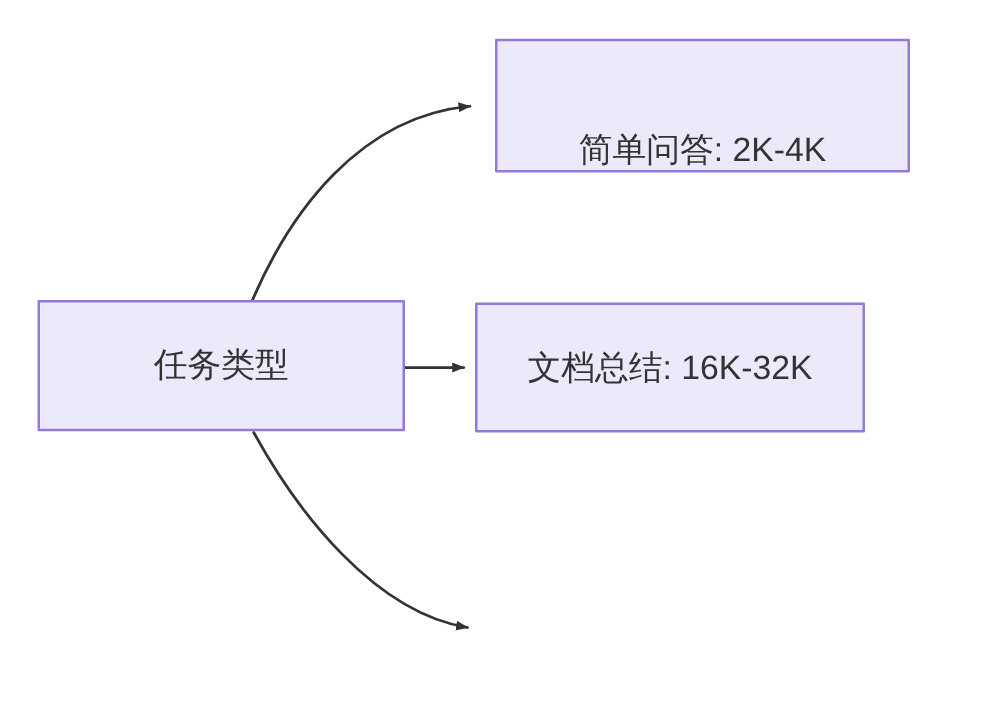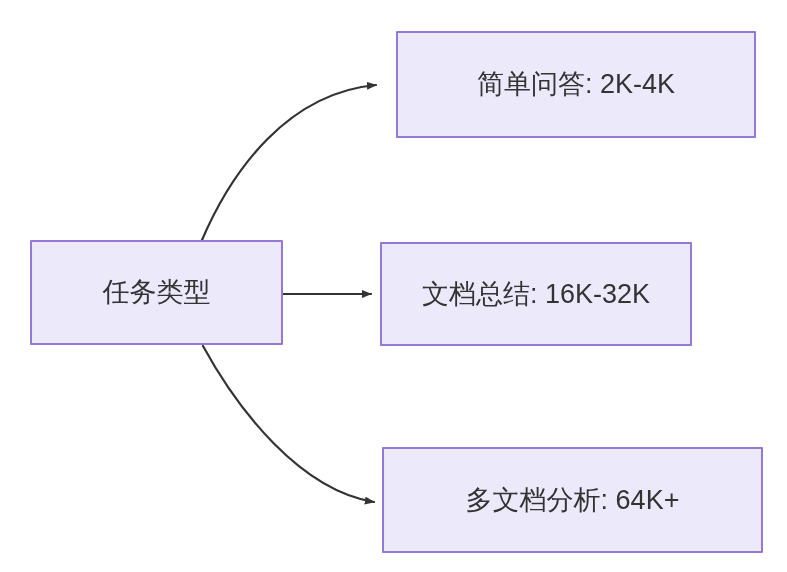--- a/index.html
+++ b/index.html
@@ -42,29 +42,30 @@
     font-size: 27px;
     line-height: 1.2;
     letter-spacing: 0px;
     white-space: nowrap;
   }
 
   
   #node-root {
     left: 30px;
     top: 240px;
-    width: 253px;
+    width: 294px;
     height: 105px;
   }
   
   #node-branch-0 {
     left: 396px;
     top: 31px;
-    width: 360px;
+    width: 332px;
     height: 107px;
+    align-items: flex-end;
   }
   #node-branch-1 {
     left: 380px;
     top: 242px;
     width: 312px;
     height: 104px;
   }
   #node-branch-2 {
     left: 382px;
     top: 447px;
@@ -96,17 +97,14 @@
   </div>
 
   <div class="node" id="node-branch-0">
     <span class="node-label">简单问答: 2K-4K</span>
   </div>
 
   <div class="node" id="node-branch-1">
     <span class="node-label">文档总结: 16K-32K</span>
   </div>
 
-  <div class="node" id="node-branch-2">
-    <span class="node-label">多文档分析: 64K+</span>
-  </div>
 
 </div>
 
 </body></html>

